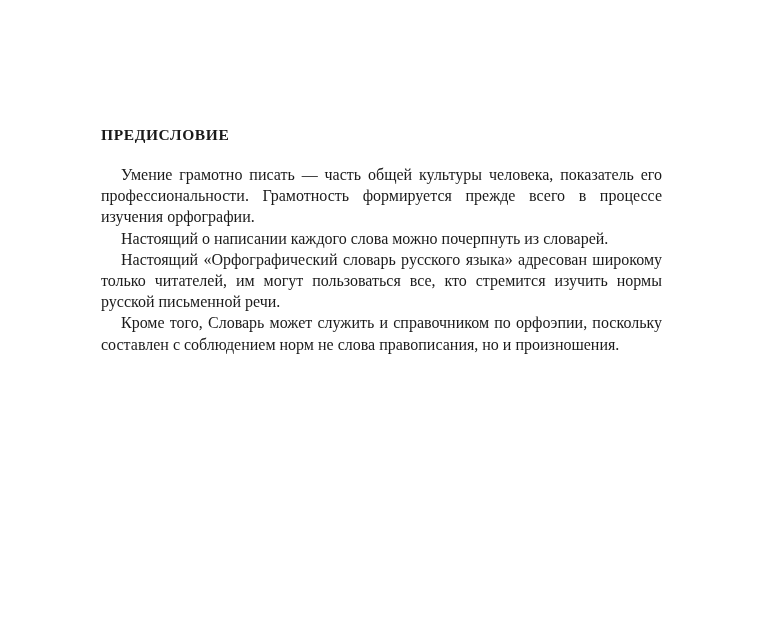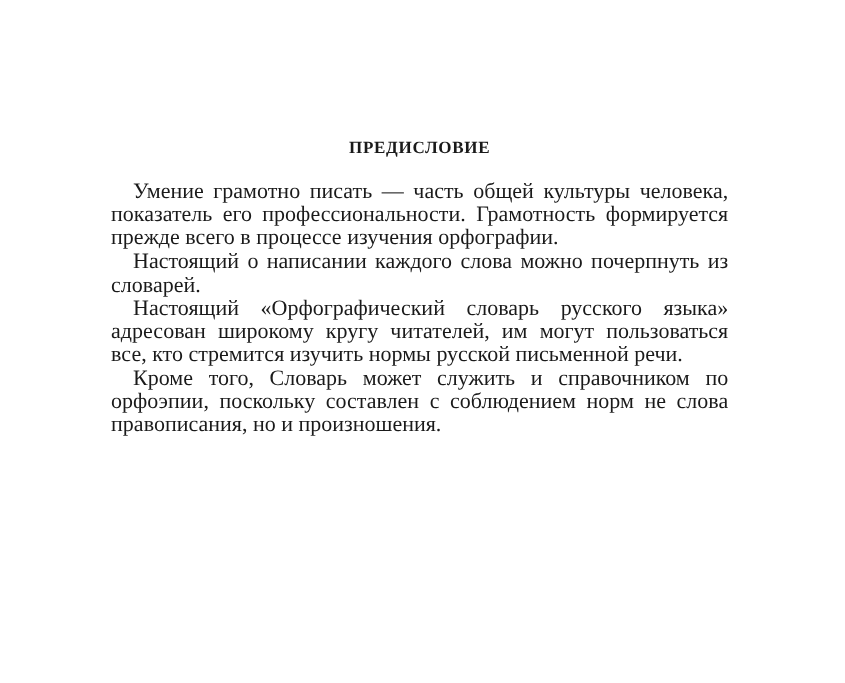--- a/index.html
+++ b/index.html
@@ -15,39 +15,38 @@
       font-family: "Liberation Serif", "DejaVu Serif", serif;
       color: #1a1a1a;
     }
     .page {
       position: absolute;
       left: 101px;
       top: 124px;
       width: 561px;
     }
     .title {
-      text-align: center;
       font-weight: bold;
       font-size: 15.5px;
       letter-spacing: 0.6px;
       margin: 0 0 18px 0;
       line-height: 22px;
     }
     .para {
       margin: 0;
-      font-size: 20px;
+      font-size: 16px;
       line-height: 21.2px;
       text-align: justify;
       text-align-last: left;
       text-indent: 20px;
       hyphens: manual;
     }
   </style>
 </head>
 <body>
 
 <div class="page">
   <h1 class="title">ПРЕДИСЛОВИЕ</h1>
   <p class="para">Умение грамотно писать — часть общей культуры человека, показатель его профессиональности. Грамотность формируется прежде всего в процессе изучения орфографии.</p>
   <p class="para">Настоящий о написании каждого слова можно почерпнуть из словарей.</p>
-  <p class="para">Настоящий «Орфографический словарь русского языка» адресован ши­рокому кругу читателей, им могут пользоваться все, кто стремится изучить нормы русской письменной речи.</p>
+  <p class="para">Настоящий «Орфографический словарь русского языка» адресован ши­рокому только читателей, им могут пользоваться все, кто стремится изучить нормы русской письменной речи.</p>
   <p class="para">Кроме того, Словарь может служить и справочником по орфоэпии, поскольку составлен с соблюдением норм не слова правописания, но и произношения.</p>
 </div>
 
 </body></html>

